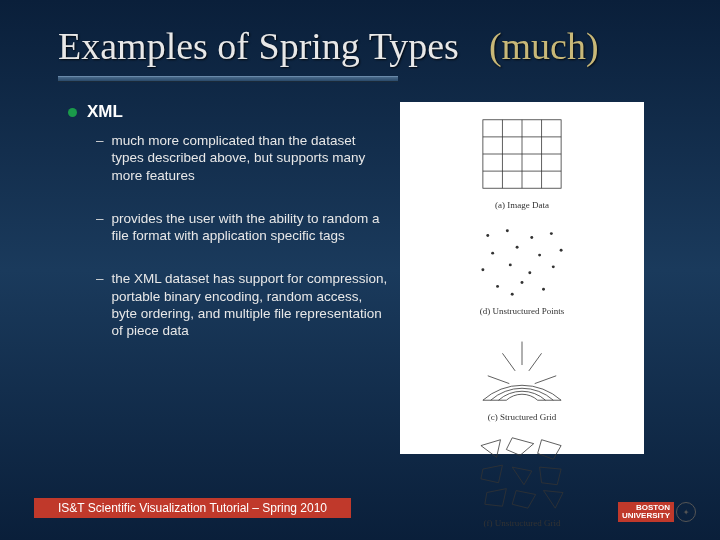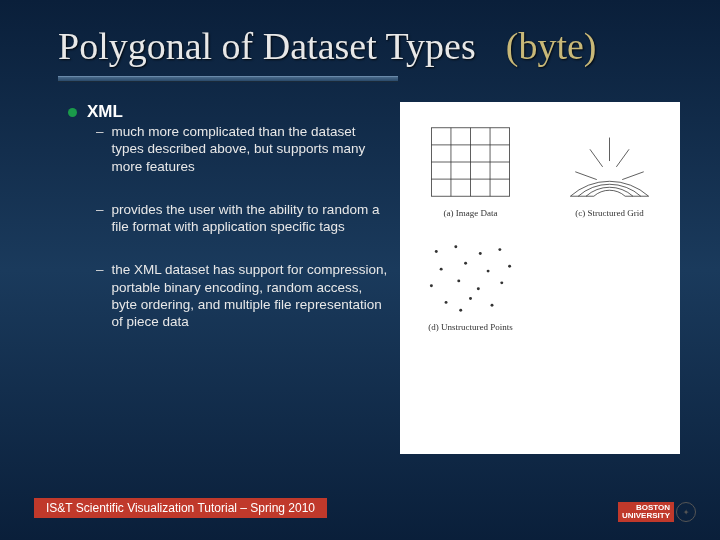--- a/index.html
+++ b/index.html
@@ -43,42 +43,42 @@
     gap: 12px;
   }
   .text-col { width: 320px; }
   .bullet-main {
     display: flex;
     align-items: center;
     gap: 10px;
     color: #fff;
     font-size: 17px;
     font-weight: bold;
-    margin-bottom: 1px;
+    margin-bottom: 10px;
   }
   .bullet-dot {
     width: 9px; height: 9px; background: #1a9a4a; border-radius: 50%;
     flex-shrink: 0;
   }
   .sub-list { margin-left: 28px; }
   .sub-item {
     display: flex;
     gap: 8px;
     color: #e8e8e8;
     font-size: 13.5px;
     line-height: 1.28;
     margin-bottom: 26px;
   }
   .dash { color: #ddd; flex-shrink: 0; }
   .figure-col {
-    width: 280px;
+    width: 244px;
     background: #fff;
     padding: 8px 6px;
     display: grid;
-    grid-template-columns: 1fr 1fr;
+    grid-template-columns: 1fr;
     grid-template-rows: 1fr 1fr 1fr;
     gap: 6px 10px;
     height: 352px;
   }
   .cell {
     display: flex;
     flex-direction: column;
     align-items: center;
     justify-content: flex-end;
   }
@@ -90,21 +90,21 @@
     text-align: center;
     margin-top: 2px;
   }
   .footer-bar {
     position: absolute;
     left: 34px;
     bottom: 22px;
     background: #c0392b;
     color: #fff;
     font-size: 12px;
-    padding: 3px 12px;
+    padding: 3px 24px;
   }
   .logo {
     position: absolute;
     right: 24px;
     bottom: 18px;
     display: flex;
     align-items: center;
     gap: 2px;
   }
   .logo-red {
@@ -119,22 +119,22 @@
   .logo-seal {
     width: 20px; height: 20px; border: 1px solid #555; border-radius: 50%;
     display: flex; align-items: center; justify-content: center;
     font-size: 8px; color: #555;
   }
 </style>
 </head>
 <body>
 
 <div class="title-row">
-  <span class="title-main">Polygonal of Dataset Types</span>
-  <span class="title-cont">(byte)</span>
+  <span class="title-main">Examples of Spring Types</span>
+  <span class="title-cont">(much)</span>
 </div>
 <div class="title-underline"></div>
 
 <div class="content-area">
   <div class="text-col">
     <div class="bullet-main">
       <span class="bullet-dot"></span>
       <span>XML</span>
     </div>
     <div class="sub-list">
@@ -163,39 +163,20 @@
             <line x1="60" y1="10" x2="60" y2="80"></line>
             <line x1="80" y1="10" x2="80" y2="80"></line>
           <line x1="20" y1="27.5" x2="100" y2="27.5"></line>
             <line x1="20" y1="45" x2="100" y2="45"></line>
             <line x1="20" y1="62.5" x2="100" y2="62.5"></line>
         </g>
       </svg>
       <div class="caption">(a) Image Data</div>
     </div>
 
-
-    <div class="cell">
-      <svg viewBox="0 0 120 90">
-        <g stroke="#333" stroke-width="0.8" fill="none">
-          <path d="M 20 80 A 60 60 0 0 1 100 80"></path>
-          <path d="M 28 80 A 48 48 0 0 1 92 80"></path>
-          <path d="M 36 80 A 36 36 0 0 1 84 80"></path>
-          <path d="M 44 80 A 24 24 0 0 1 76 80"></path>
-          <line x1="20" y1="80" x2="44" y2="80"></line>
-            <line x1="76" y1="80" x2="100" y2="80"></line>
-          <line x1="25" y1="55" x2="47" y2="63"></line>
-            <line x1="73" y1="63" x2="95" y2="55"></line>
-          <line x1="40" y1="32" x2="53" y2="50"></line>
-            <line x1="67" y1="50" x2="80" y2="32"></line>
-          <line x1="60" y1="20" x2="60" y2="44"></line>
-        </g>
-      </svg>
-      <div class="caption">(c) Structured Grid</div>
-    </div>
 
     <div class="cell">
       <svg viewBox="0 0 120 90">
         <g fill="#333">
           <circle cx="25" cy="20" r="1.5"></circle>
             <circle cx="45" cy="15" r="1.5"></circle>
             <circle cx="70" cy="22" r="1.5"></circle>
             <circle cx="90" cy="18" r="1.5"></circle>
           <circle cx="30" cy="38" r="1.5"></circle>
             <circle cx="55" cy="32" r="1.5"></circle>
@@ -207,21 +188,56 @@
             <circle cx="92" cy="52" r="1.5"></circle>
           <circle cx="35" cy="72" r="1.5"></circle>
             <circle cx="60" cy="68" r="1.5"></circle>
             <circle cx="82" cy="75" r="1.5"></circle>
             <circle cx="50" cy="80" r="1.5"></circle>
         </g>
       </svg>
       <div class="caption">(d) Unstructured Points</div>
     </div>
 
-
+    <div class="cell">
+      <svg viewBox="0 0 120 90">
+        <g stroke="#333" stroke-width="0.8" fill="none">
+          <path d="M 20 80 A 60 60 0 0 1 100 80"></path>
+          <path d="M 28 80 A 48 48 0 0 1 92 80"></path>
+          <path d="M 36 80 A 36 36 0 0 1 84 80"></path>
+          <path d="M 44 80 A 24 24 0 0 1 76 80"></path>
+          <line x1="20" y1="80" x2="44" y2="80"></line>
+            <line x1="76" y1="80" x2="100" y2="80"></line>
+          <line x1="25" y1="55" x2="47" y2="63"></line>
+            <line x1="73" y1="63" x2="95" y2="55"></line>
+          <line x1="40" y1="32" x2="53" y2="50"></line>
+            <line x1="67" y1="50" x2="80" y2="32"></line>
+          <line x1="60" y1="20" x2="60" y2="44"></line>
+        </g>
+      </svg>
+      <div class="caption">(c) Structured Grid</div>
+    </div>
+
+
+    <div class="cell">
+      <svg viewBox="0 0 120 90">
+        <g stroke="#333" stroke-width="0.8" fill="none">
+          <polygon points="18,18 38,12 34,30"></polygon>
+          <polygon points="50,10 72,16 58,28 44,22"></polygon>
+          <polygon points="80,12 100,18 92,32 76,26"></polygon>
+          <polygon points="20,42 40,38 36,56 18,52"></polygon>
+          <polygon points="50,40 70,44 62,58"></polygon>
+          <polygon points="78,40 100,42 96,58 80,56"></polygon>
+          <polygon points="24,66 44,62 40,80 22,78"></polygon>
+          <polygon points="54,64 74,68 66,82 50,78"></polygon>
+          <polygon points="82,64 102,66 94,82"></polygon>
+        </g>
+      </svg>
+      <div class="caption">(f) Unstructured Grid</div>
+    </div>
   </div>
 </div>
 
 <div class="footer-bar">IS&amp;T Scientific Visualization Tutorial – Spring 2010</div>
 
 <div class="logo">
   <div class="logo-red">
     <div>BOSTON</div>
     <div>UNIVERSITY</div>
   </div>

